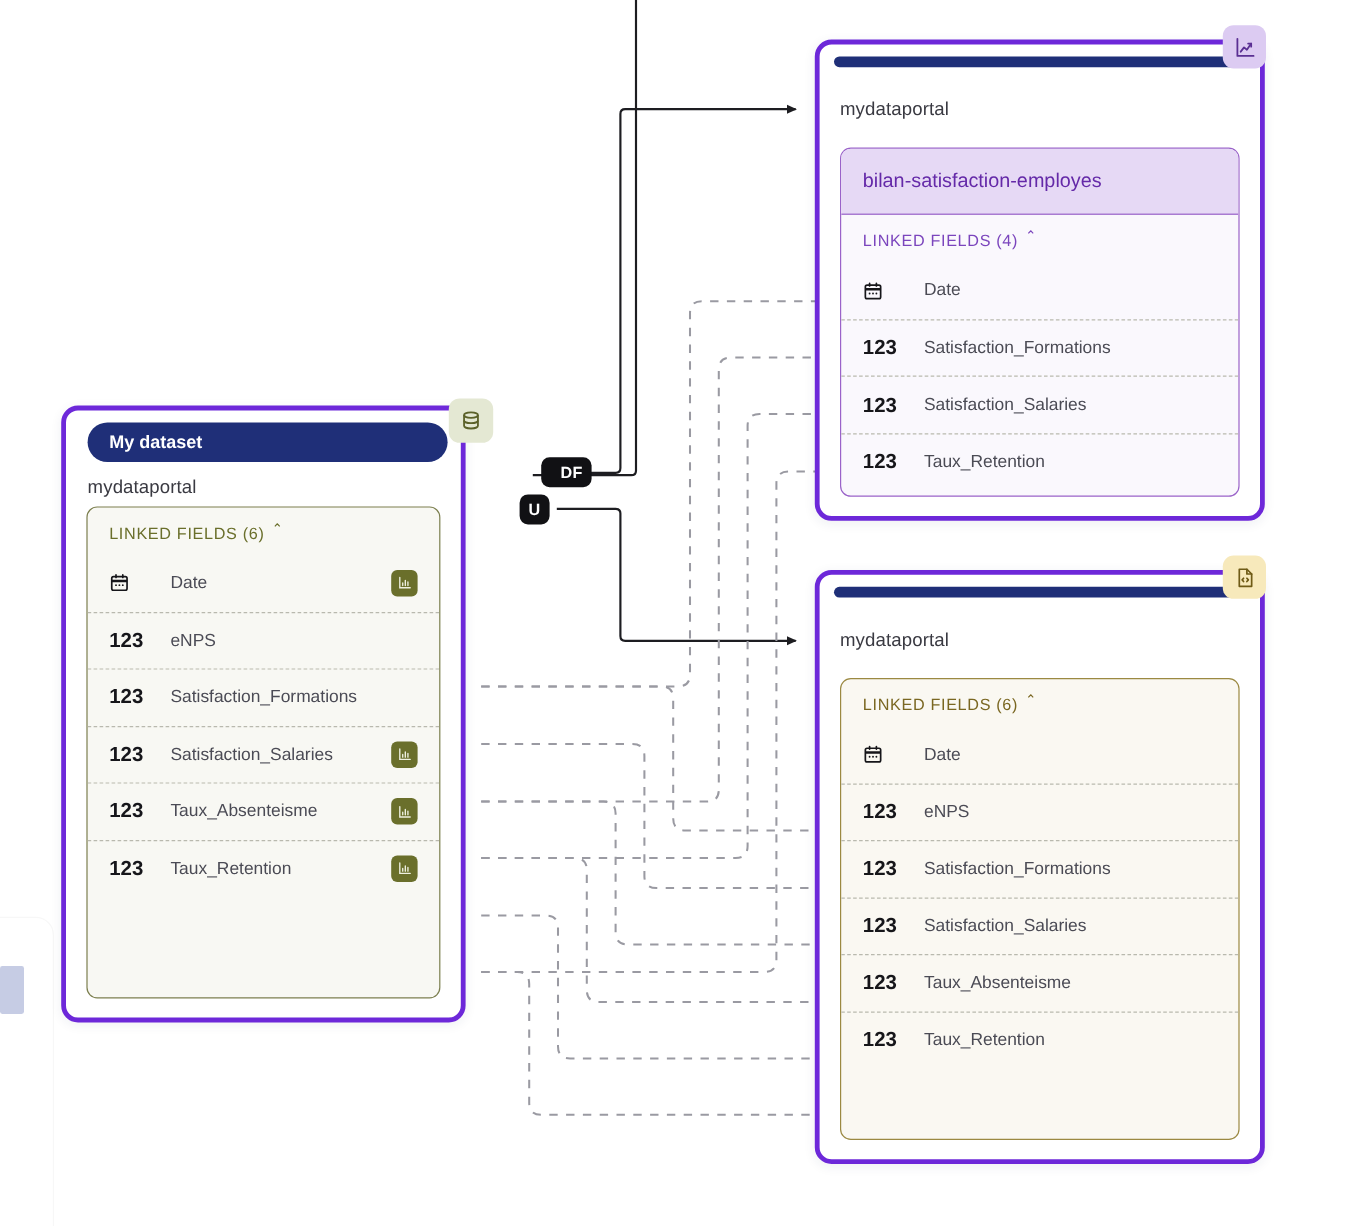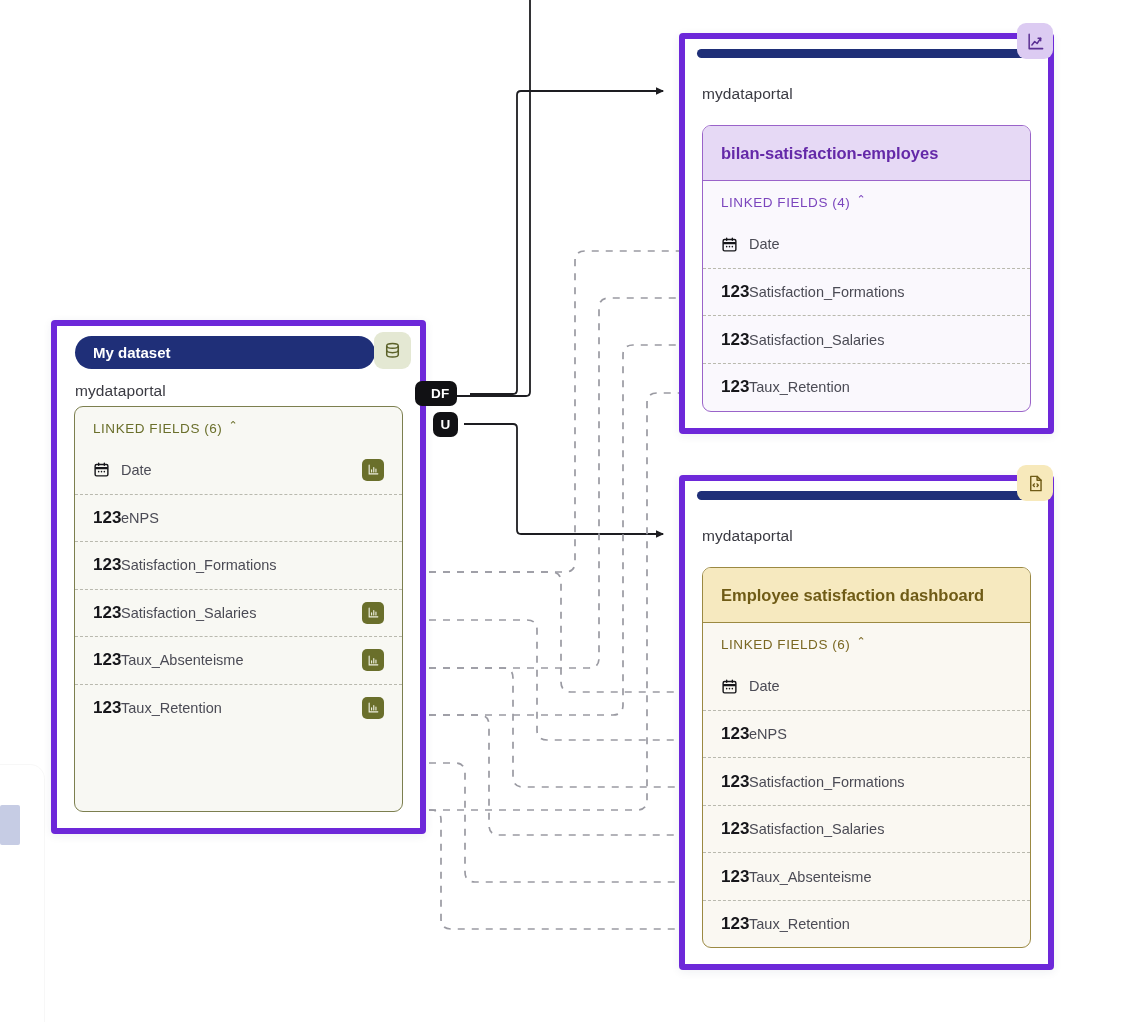--- a/index.html
+++ b/index.html
@@ -30,22 +30,22 @@
     position: absolute; left: 0px; top: 805px;
     width: 20px; height: 40px;
     background: #c6cce4;
     border-radius: 2px;
   }
 
   
   .node {
     position: absolute;
     background: #ffffff;
-    border-radius: 4px;
-    border: 6px solid #6d28d9;
+    border-radius: 14px;
+    border: 4px solid #6d28d9;
     box-shadow: 0 2px 10px rgba(30,40,80,0.07);
   }
   .node-topbar {
     position: absolute; left: 12px; right: 12px; top: 10px;
     height: 9px; border-radius: 6px;
     background: #1f2f78;
   }
   .node-sub {
     font-size: 15.5px; color: #3a3a42; letter-spacing: .1px;
   }
@@ -59,58 +59,58 @@
   }
   .corner-badge svg { display: block; }
 
   
   .tbl {
     border-radius: 9px;
     overflow: hidden;
     border: 1px solid transparent;
   }
   .tbl-title {
-    font-size: 16.5px; font-weight: bold;
+    font-size: 16.5px; font-weight: normal;
     padding: 16px 18px;
     line-height: 1.35;
   }
   .tbl-body { padding: 0 0 8px 0; }
   .tbl-linked {
     font-size: 13.5px; letter-spacing: .55px;
     padding: 14px 18px 10px 18px;
     display: flex; align-items: flex-start; gap: 6px;
     cursor: pointer;
   }
   .caret { font-size: 11px; line-height: 1; transform: translateY(-1px); }
 
   .field-row {
     position: relative;
     height: 47.5px;
     display: flex; align-items: center;
     padding: 0 10px 0 18px;
-    font-size: 14.5px; color: #4b4b55;
+    font-size: 14.5px; color: #4b4b55; gap: 23px;
   }
   .field-row + .field-row { border-top: 1px dashed #b9b9ae; }
   .field-type {
     font-size: 17px; font-weight: bold; color: #16161a;
     width: 28px; flex: 0 0 28px;
     display: flex; align-items: center;
   }
   .field-type svg { display:block; }
   .field-label { flex: 1 1 auto; white-space: nowrap; }
 
   .row-chip {
     width: 22px; height: 22px; border-radius: 5px;
     background: #6a6f2b;
     display: flex; align-items: center; justify-content: center;
     flex: 0 0 22px; margin-right: 8px;
   }
 
   
-  #node-dataset { left: 51px; top: 320px; width: 375px; height: 514px; padding: 0; }
+  #node-dataset { left: 51px; top: 338px; width: 337px; height: 514px; padding: 0; }
   .ds-pill {
     position: absolute; left: 18px; top: 10px;
     width: 300px; height: 33px;
     background: #1f2f78; color: #ffffff;
     border-radius: 17px;
     display: flex; align-items: center;
     padding: 0 18px;
     font-size: 15px; font-weight: bold;
   }
   #node-dataset .node-sub { position: absolute; left: 18px; top: 56px; }
@@ -160,21 +160,21 @@
   .rel-badge {
     position: absolute;
     background: #111114; color: #ffffff;
     border-radius: 7px;
     height: 25px; min-width: 25px;
     display: flex; align-items: center; justify-content: center;
     padding: 0 7px;
     font-size: 13.5px; font-weight: bold;
     letter-spacing: .3px;
   }
-  #badge-df { left: 415px; top: 381px; padding-left: 16px; }
+  #badge-df { left: 451px; top: 381px; padding-left: 16px; }
   #badge-u  { left: 433px; top: 412px; }
 </style>
 </head>
 <body>
 
 <div id="canvas">
 
   <div class="peek-panel"></div>
   <div class="peek-block"></div>
 
@@ -379,21 +379,20 @@
     <div class="corner-badge">
       <svg width="19" height="19" viewBox="0 0 24 24" fill="none" stroke="#6f5b16" stroke-width="1.8" stroke-linecap="round" stroke-linejoin="round">
         <path d="M6 3h8l5 5v13H6z"></path>
           <path d="M14 3v5h5"></path>
         <path d="M10.5 12.5L9 14.2l1.5 1.7M14 12.5l1.5 1.7-1.5 1.7"></path>
       </svg>
     </div>
     <div class="node-sub">mydataportal</div>
 
     <div class="tbl">
-      <div class="tbl-title">Employee satisfaction dashboard</div>
       <div class="tbl-body">
         <div class="tbl-linked">
           <span>LINKED FIELDS (6)</span>
           <span class="caret">⌃</span>
         </div>
 
         <div class="field-row">
 
           <span class="field-type">
             <svg width="17" height="17" viewBox="0 0 24 24" fill="none" stroke="#16161a" stroke-width="2">

